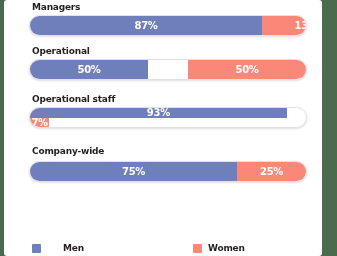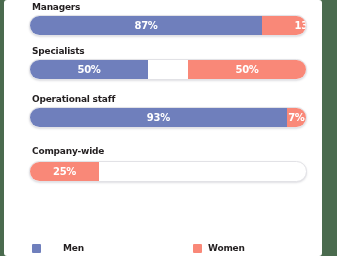--- a/index.html
+++ b/index.html
@@ -103,38 +103,39 @@
 
   <div class="bar-group" style="top:2px;">
     <div class="bar-label">Managers</div>
     <div class="bar-track" style="top:13px;">
       <div class="seg seg-men" style="width: 87%;">87%</div>
       <div class="seg seg-women" style="width: 13%; padding-left: 44px;">13%</div>
     </div>
   </div>
 
   <div class="bar-group" style="top:46px;">
-    <div class="bar-label">Specialists</div>
+    <div class="bar-label">Operational</div>
     <div class="bar-track" style="top:13px;gap:40px;">
       <div class="seg seg-men" style="width: 50%;">50%</div>
       <div class="seg seg-women" style="width: 50%;">50%</div>
     </div>
   </div>
 
   <div class="bar-group" style="top:94px;">
     <div class="bar-label">Operational staff</div>
-    <div class="bar-track" style="top:13px;">
+    <div class="bar-track" style="top:13px;flex-direction:column;">
       <div class="seg seg-men" style="width: 93%;">93%</div>
       <div class="seg seg-women" style="width: 7%;">7%</div>
     </div>
   </div>
 
   <div class="bar-group" style="top:146px;">
     <div class="bar-label">Company-wide</div>
     <div class="bar-track" style="top:15px;">
+      <div class="seg seg-men" style="width: 75%;">75%</div>
       <div class="seg seg-women" style="width: 25%;">25%</div>
     </div>
   </div>
 
   <div id="legend">
     <div class="legend-item" style="left:28px; top:3px;gap:16px;">
       <span class="legend-swatch" style="background:#6f7fbc;"></span>
       <span class="legend-text">Men</span>
     </div>
     <div class="legend-item" style="left:165px; top:3px;padding-left:24px;">

